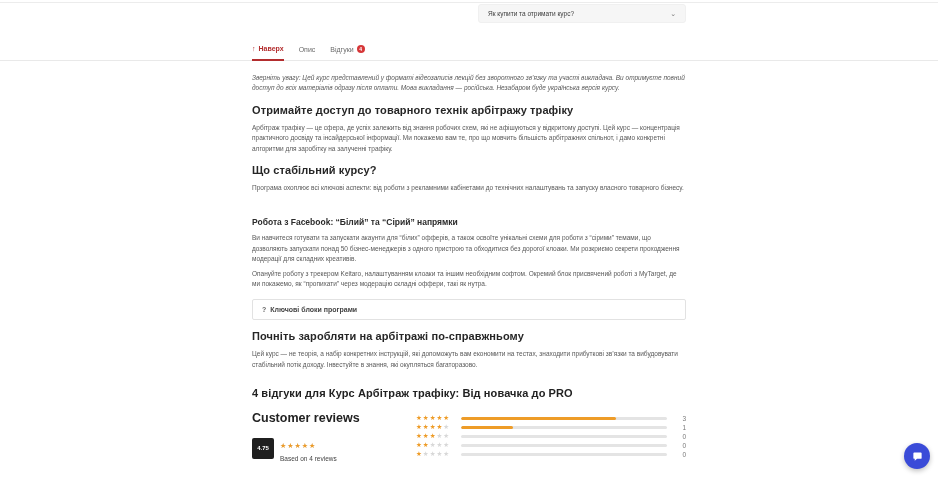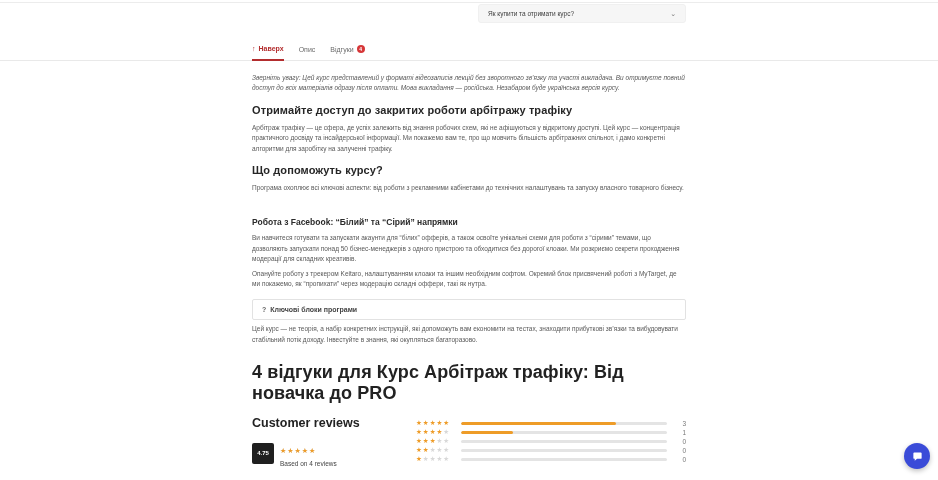--- a/index.html
+++ b/index.html
@@ -36,21 +36,21 @@
     margin-bottom:6px; }
   h2 { font-size:11px; color:#262626; margin:10px 0 7px 0; letter-spacing:.1px; }
   h3 { font-size:8.5px; color:#2b2b2b; margin:24px 0 6px 0; }
   .main p { font-size:6.5px; line-height:1.6; color:#585858; margin-bottom:4px; }
 
   .accordion { border:1px solid #e2e2e2; border-radius:2px; background:#fff;
     padding:6px 9px; font-size:7px; font-weight:bold; color:#444; margin:10px 0 4px 0;
     cursor:pointer; display:flex; align-items:center; gap:4px; }
   .accordion .q-icon { color:#666; font-weight:bold; }
 
-  .reviews-heading { font-size:18px; color:#222; margin:17px 0 12px 0; }
+  .reviews-heading { font-size:11px; color:#222; margin:17px 0 12px 0; }
 
   .reviews-box { display:flex; gap:6px; align-items:flex-start; }
   .rb-left { width:158px; flex:none; }
   .cr-title { font-size:12.5px; font-weight:bold; color:#222; }
   .summary { display:flex; gap:6px; margin-top:9px; align-items:center; }
   .avg-box { width:22px; height:21px; background:#1f1f1f; color:#fff; border-radius:2px;
     display:flex; align-items:center; justify-content:center; font-size:6px;
     font-weight:bold; flex:none; }
   .stars-wrap { position:relative; display:inline-block; font-size:7px;
     letter-spacing:1px; line-height:1; color:#d8d8d8; }
@@ -99,36 +99,37 @@
       <a class="tab">
         <span>Відгуки</span>
         <span class="badge">4</span>
       </a>
     </div>
   </div>
 
   <div class="container main">
     <p class="notice">Зверніть увагу: Цей курс представлений у форматі відеозаписів лекцій без зворотного зв’язку та участі викладача. Ви отримуєте повний доступ до всіх матеріалів одразу після оплати. Мова викладання — російська. Незабаром буде українська версія курсу.</p>
 
-    <h2>Отримайте доступ до закритих роботи арбітражу трафіку</h2>
+    <h2>Отримайте доступ до товарного технік арбітражу трафіку</h2>
     <p>Арбітраж трафіку — це сфера, де успіх залежить від знання робочих схем, які не афішуються у відкритому доступі. Цей курс — концентрація практичного досвіду та інсайдерської інформації. Ми покажемо вам те, про що мовчить більшість арбітражних спільнот, і дамо конкретні алгоритми для заробітку на залученні трафіку.</p>
 
-    <h2>Що допоможуть курсу?</h2>
+    <h2>Що стабільний курсу?</h2>
     <p>Програма охоплює всі ключові аспекти: від роботи з рекламними кабінетами до технічних налаштувань та запуску власного товарного бізнесу.</p>
 
     <h3>Робота з Facebook: “Білий” та “Сірий” напрямки</h3>
     <p>Ви навчитеся готувати та запускати акаунти для “білих” офферів, а також освоїте унікальні схеми для роботи з “сірими” темами, що дозволяють запускати понад 50 бізнес-менеджерів з одного пристрою та обходитися без дорогої клоаки. Ми розкриємо секрети проходження модерації для складних креативів.</p>
 
     <p>Опануйте роботу з трекером Keitaro, налаштуванням клоаки та іншим необхідним софтом. Окремий блок присвячений роботі з MyTarget, де ми покажемо, як “пропихати” через модерацію складні оффери, такі як нутра.</p>
 
     <div class="accordion">
       <span class="q-icon">?</span>
       <span>Ключові блоки програми</span>
     </div>
 
+    <h2>Почніть заробляти на арбітражі по-справжньому</h2>
     <p>Цей курс — не теорія, а набір конкретних інструкцій, які допоможуть вам економити на тестах, знаходити прибуткові зв’язки та вибудовувати стабільний потік доходу. Інвестуйте в знання, які окупляться багаторазово.</p>
 
     <h2 class="reviews-heading">4 відгуки для Курс Арбітраж трафіку: Від новачка до PRO</h2>
 
     <div class="reviews-box">
       <div class="rb-left">
         <div class="cr-title">Customer reviews</div>
         <div class="summary">
           <div class="avg-box">4.75</div>
           <div>

